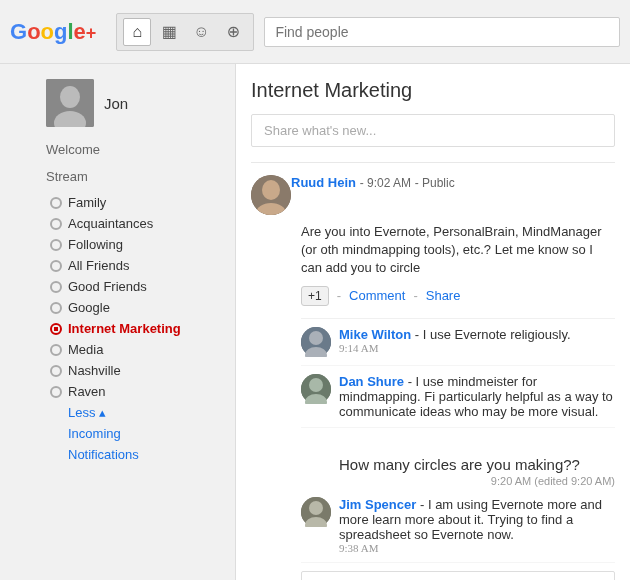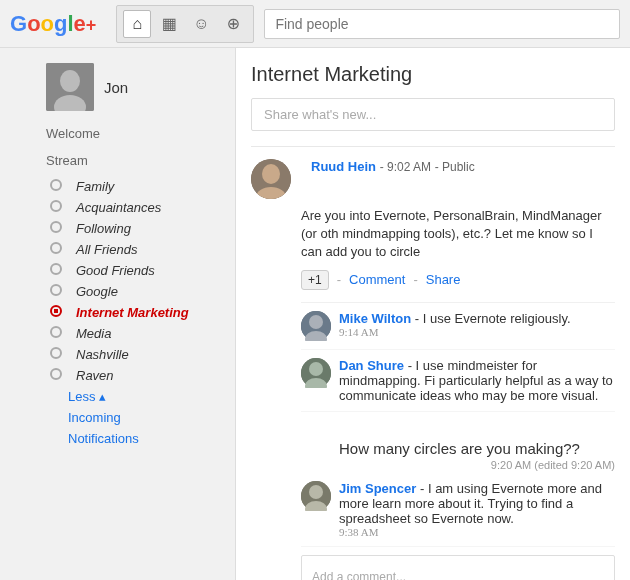--- a/index.html
+++ b/index.html
@@ -2,21 +2,21 @@
 <html><head>
   <meta charset="utf-8">
   <style>
     * { box-sizing: border-box; margin: 0; padding: 0; }
     body { font-family: Arial, sans-serif; font-size: 13px; background: #f1f1f1; width: 630px; height: 580px; overflow: hidden; }
 
     
     #header {
       background: #f1f1f1;
       border-bottom: 1px solid #ddd;
-      height: 48px;
+      height: 64px;
       display: flex;
       align-items: center;
       padding: 0 10px;
       gap: 10px;
     }
     #logo {
       font-size: 22px;
       font-weight: bold;
       margin-right: 10px;
     }
@@ -107,28 +107,27 @@
       color: #666;
       margin-bottom: 12px;
     }
     #stream-label {
       font-size: 13px;
       color: #666;
       margin-bottom: 8px;
     }
     .sidebar-item {
       display: flex;
-      align-items: flex-start;
-      gap: 14px;
+      align-items: center;
+      gap: 6px;
       padding: 3px 4px;
       cursor: pointer;
       border-radius: 2px;
       color: #333;
       font-size: 13px;
-      font-style: italic;
     }
     .sidebar-item.active { color: #c00; font-weight: bold; }
     .sidebar-item .radio-circle {
       width: 12px;
       height: 12px;
       border-radius: 50%;
       border: 2px solid #aaa;
       flex-shrink: 0;
     }
     .sidebar-item.active .radio-circle {
@@ -167,21 +166,21 @@
       background: #fff;
     }
 
     .post-container {
       border-top: 1px solid #e8e8e8;
       padding-top: 12px;
     }
     .post-header {
       display: flex;
       align-items: flex-start;
-      gap: 20px;
+      gap: 0;
       margin-bottom: 8px;
     }
     .post-avatar {
       width: 40px;
       height: 40px;
       border-radius: 50%;
       background: #888;
       flex-shrink: 0;
       overflow: hidden;
     }

